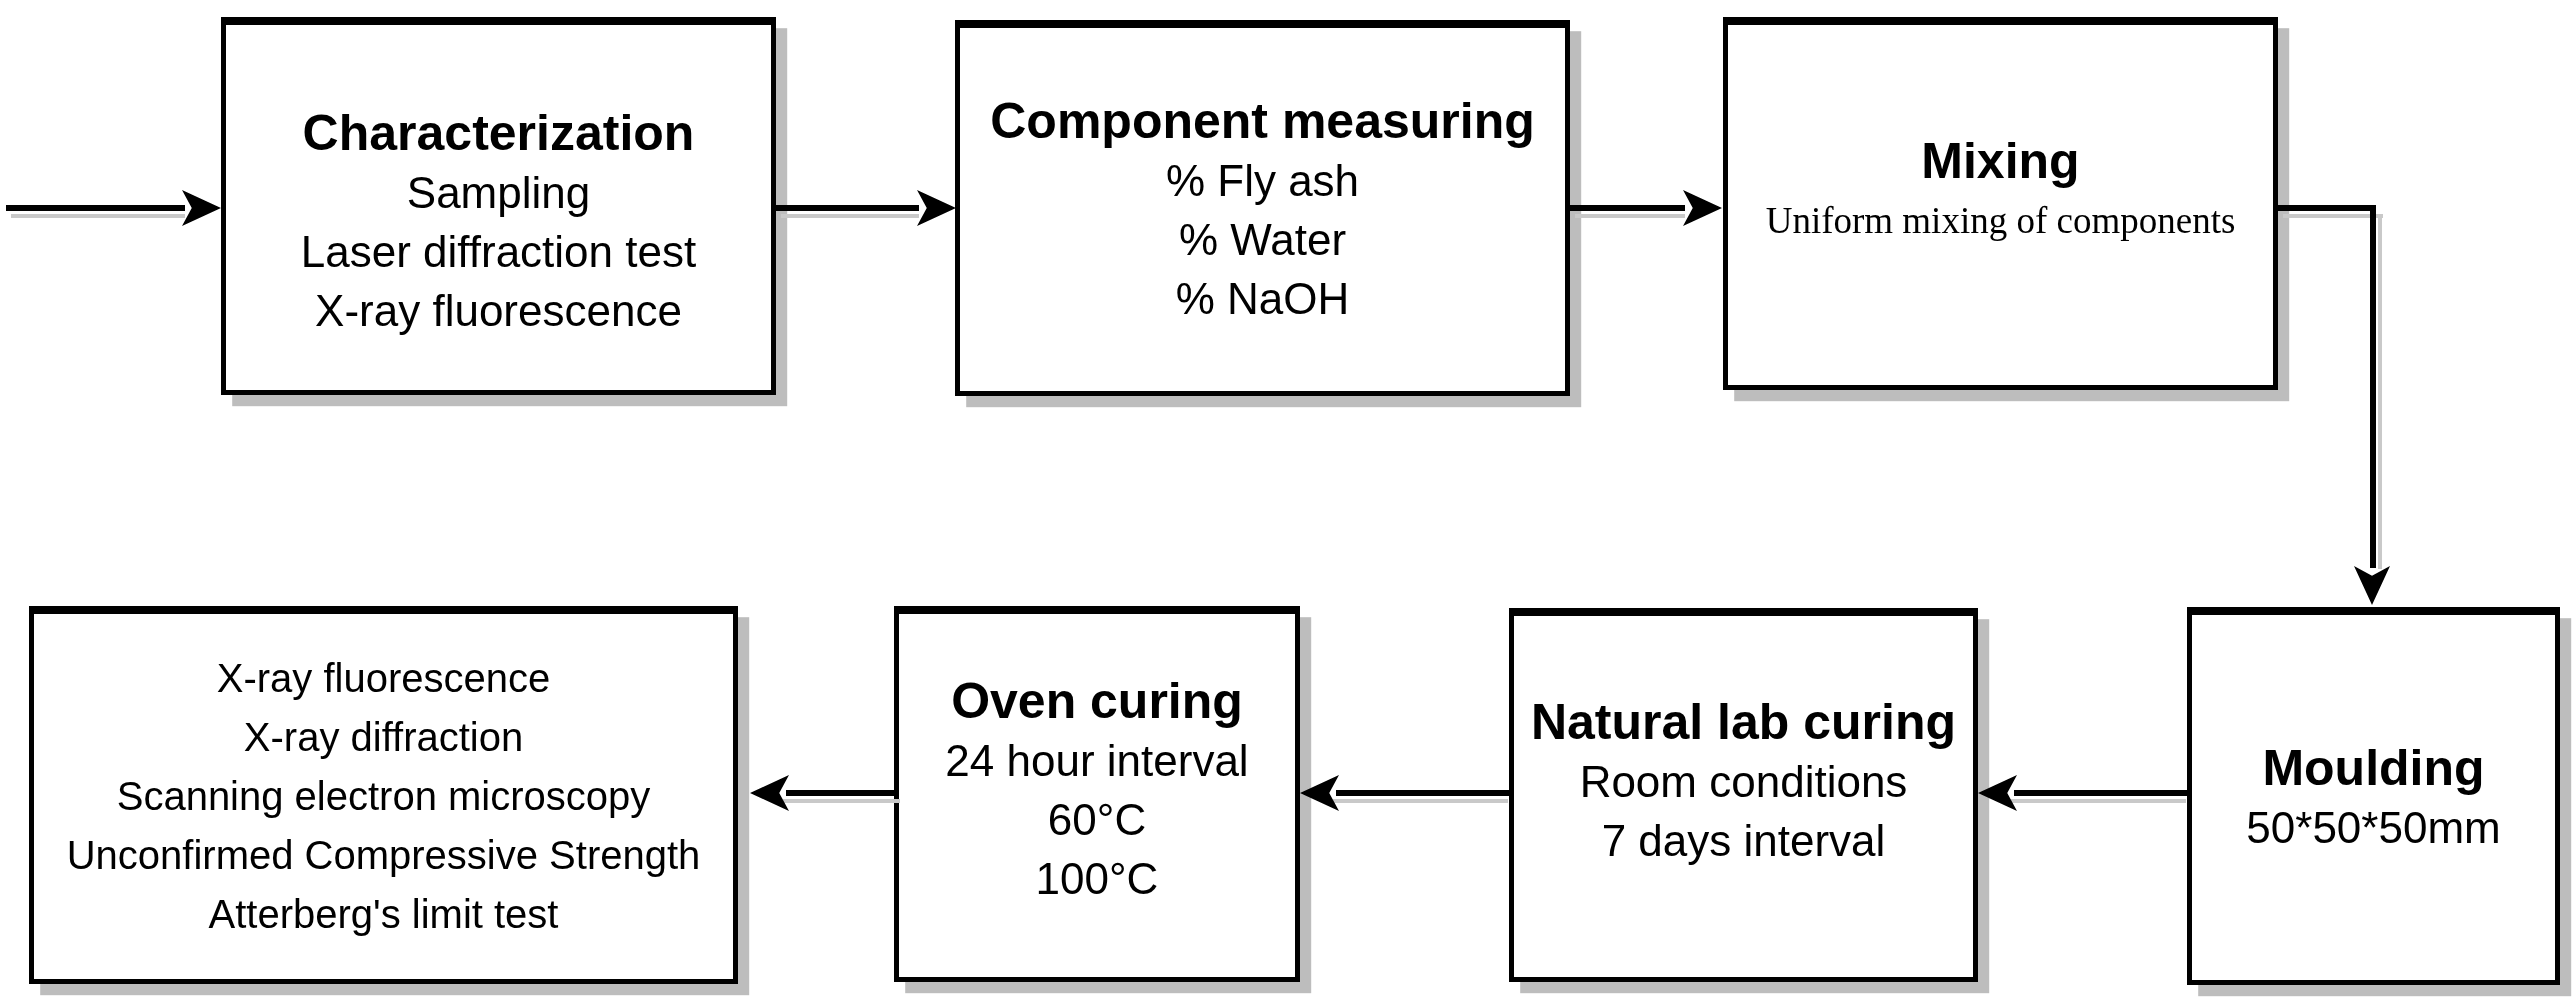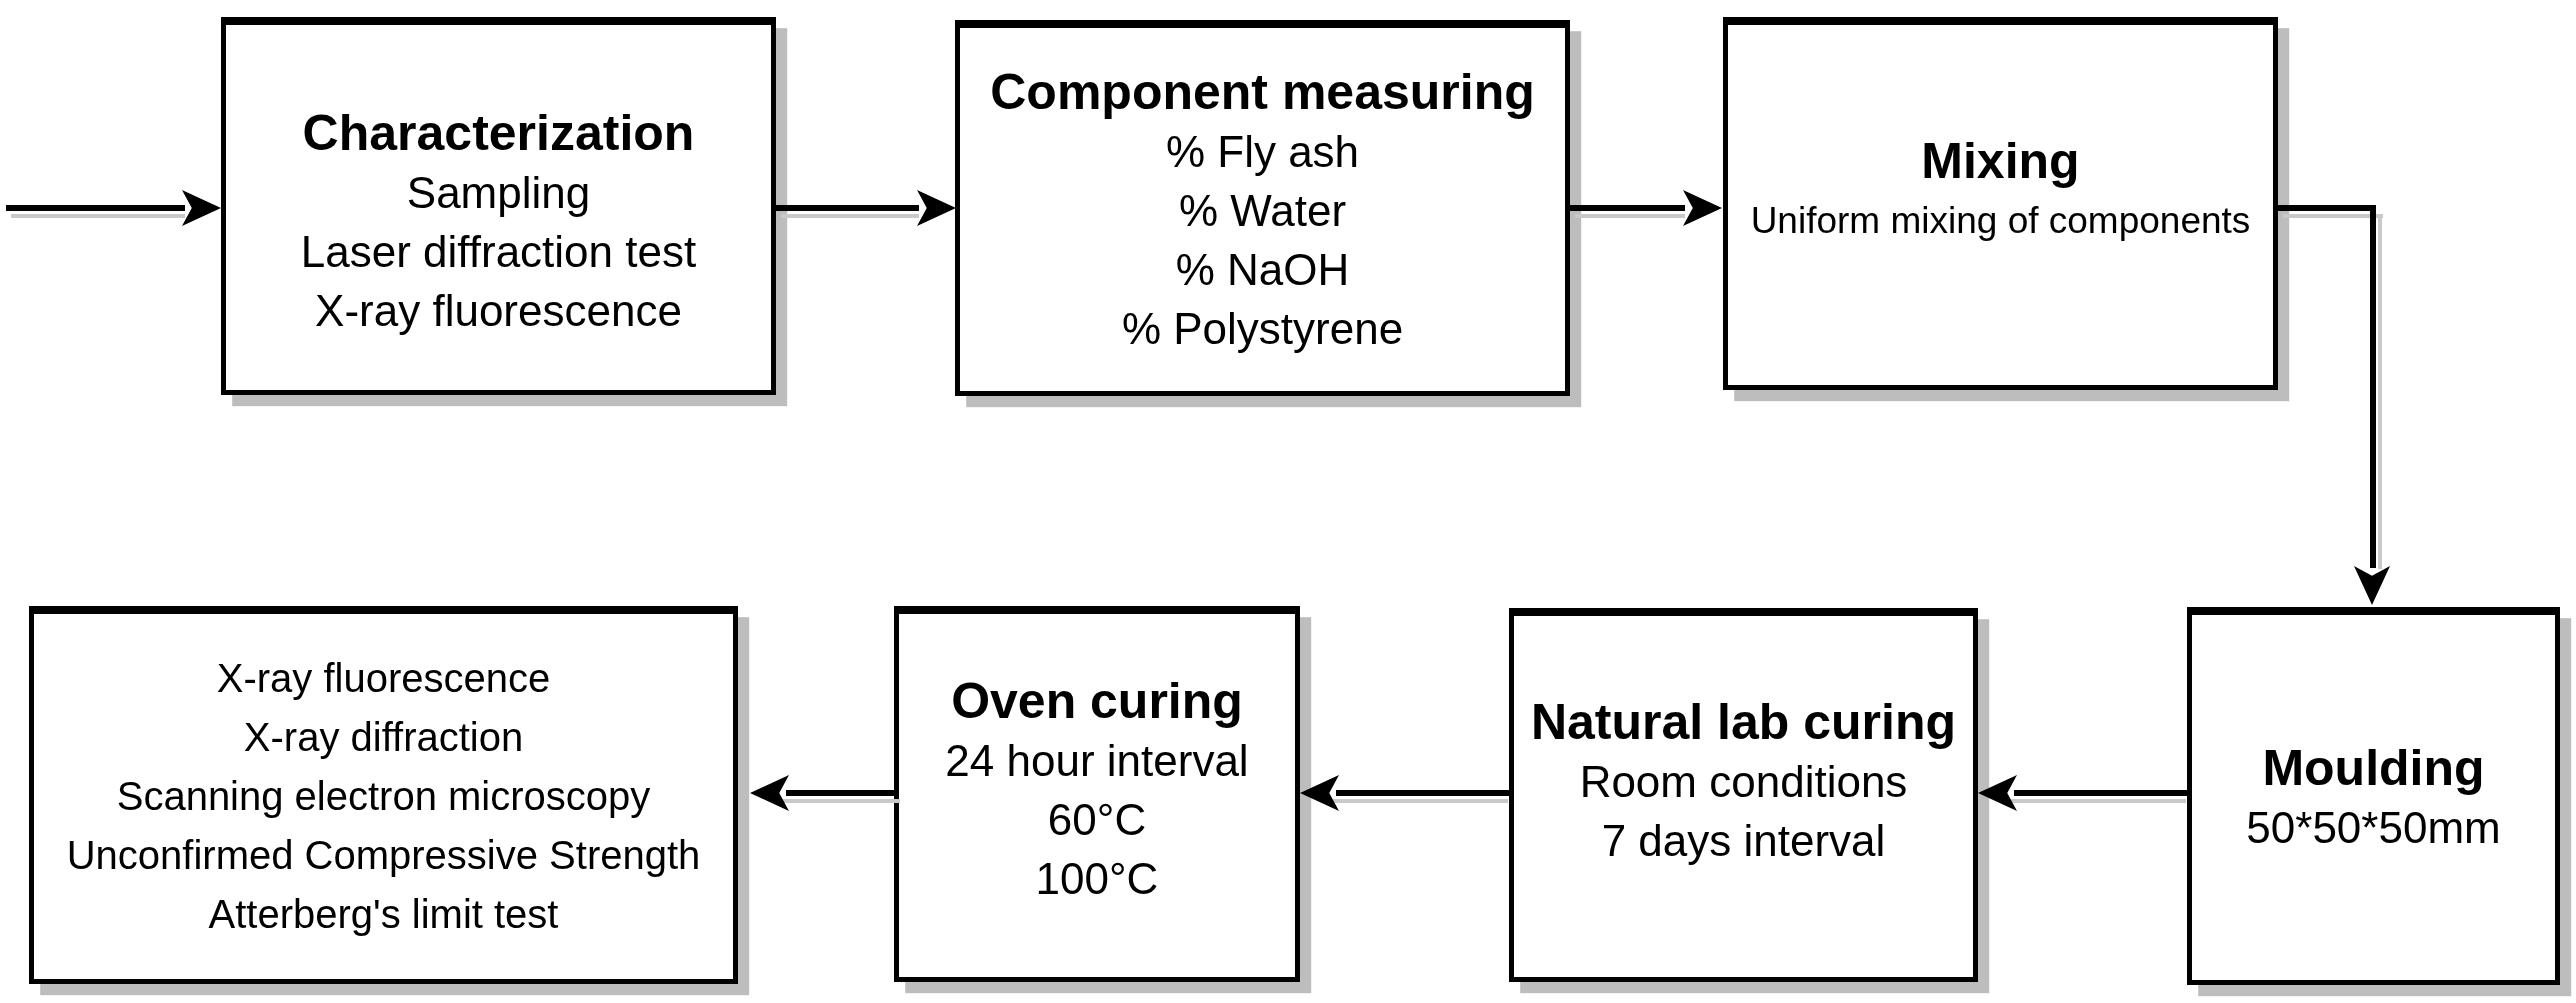--- a/index.html
+++ b/index.html
@@ -33,21 +33,21 @@
     white-space:nowrap;
   }
   .node .tline{
     font-size:44px;
     line-height:59px;
     white-space:nowrap;
   }
   .n1{left:221px;  top:17px;  width:555px;  height:378px; padding-top:27px;}
   .n2{left:955px; top:20px;  width:615px;  height:376px;}
   .n3{left:1723px; top:17px;  width:555px;  height:373px; padding-bottom:30px;}
-  .n3 .tline{font-size:37px;}
+  .n3 .tline{font-size:37px;font-family:Liberation Serif, serif;}
   .n4{left:2187px; top:607px; width:373px;  height:378px;}
   .n5{left:1509px; top:608px; width:469px;  height:374px; padding-bottom:31px;}
   .n6{left:894px; top:606px; width:406px;  height:376px; padding-bottom:13px;}
   .n7{left:29px;   top:606px; width:709px; height:378px;}
   .n7 .tline{font-size:40px;}
   
   .hline,.vline,.ghline,.gvline{position:absolute;}
   .hline{height:5.6px;background:#000000;}
   .vline{width:5.6px;background:#000000;}
   .ghline{height:4.4px;background:#c9c9c9;}
@@ -68,21 +68,20 @@
     <div class="tline">Sampling</div>
     <div class="tline">Laser diffraction test</div>
     <div class="tline">X-ray fluorescence</div>
   </div>
 
   <div class="node n2">
     <div class="title">Component measuring</div>
     <div class="tline">% Fly ash</div>
     <div class="tline">% Water</div>
     <div class="tline">% NaOH</div>
-    <div class="tline">% Polystyrene</div>
   </div>
 
   <div class="node n3">
     <div class="title">Mixing</div>
     <div class="tline">Uniform mixing of components</div>
   </div>
 
   <div class="node n4">
     <div class="title">Moulding</div>
     <div class="tline">50*50*50mm</div>

